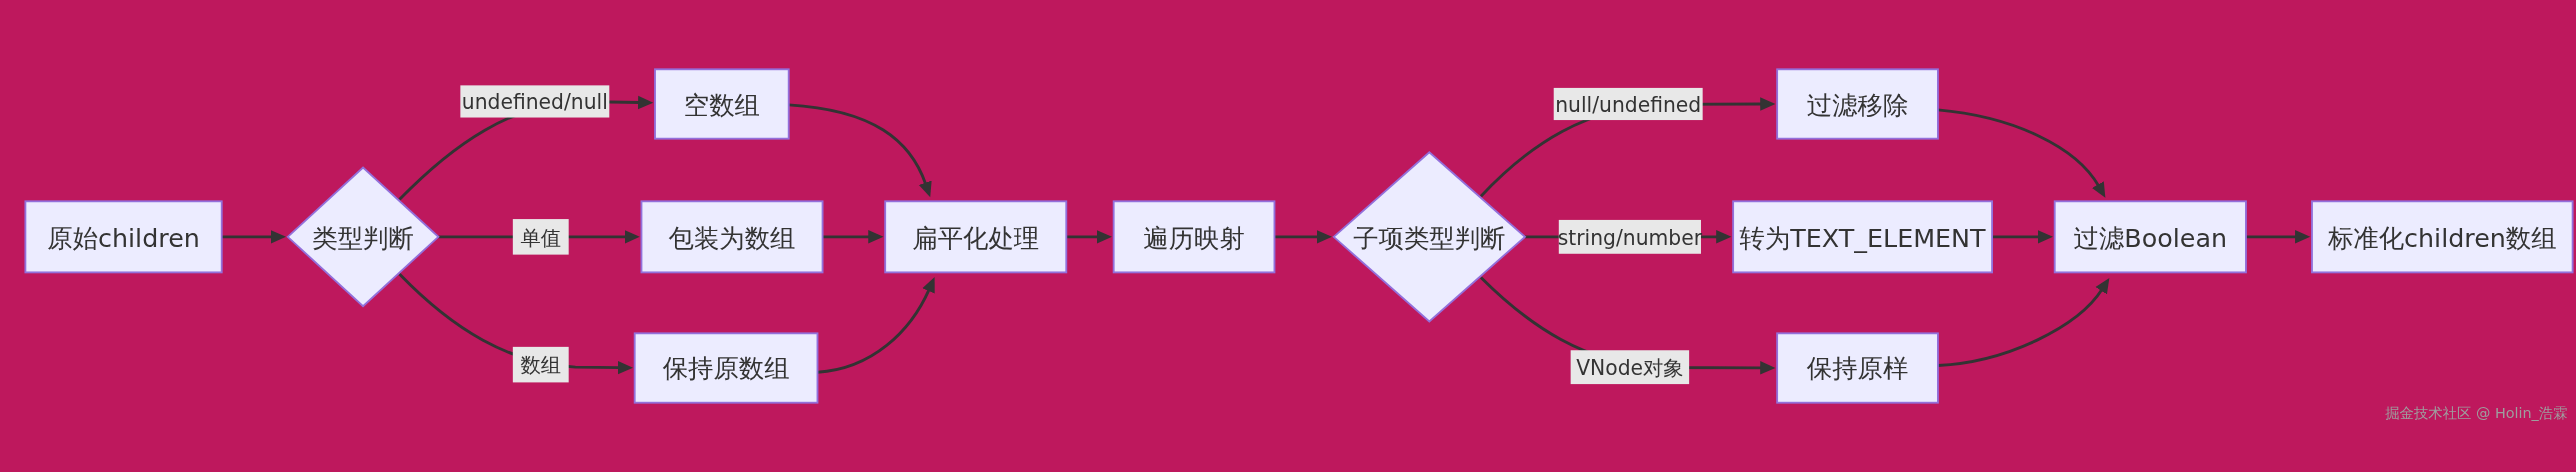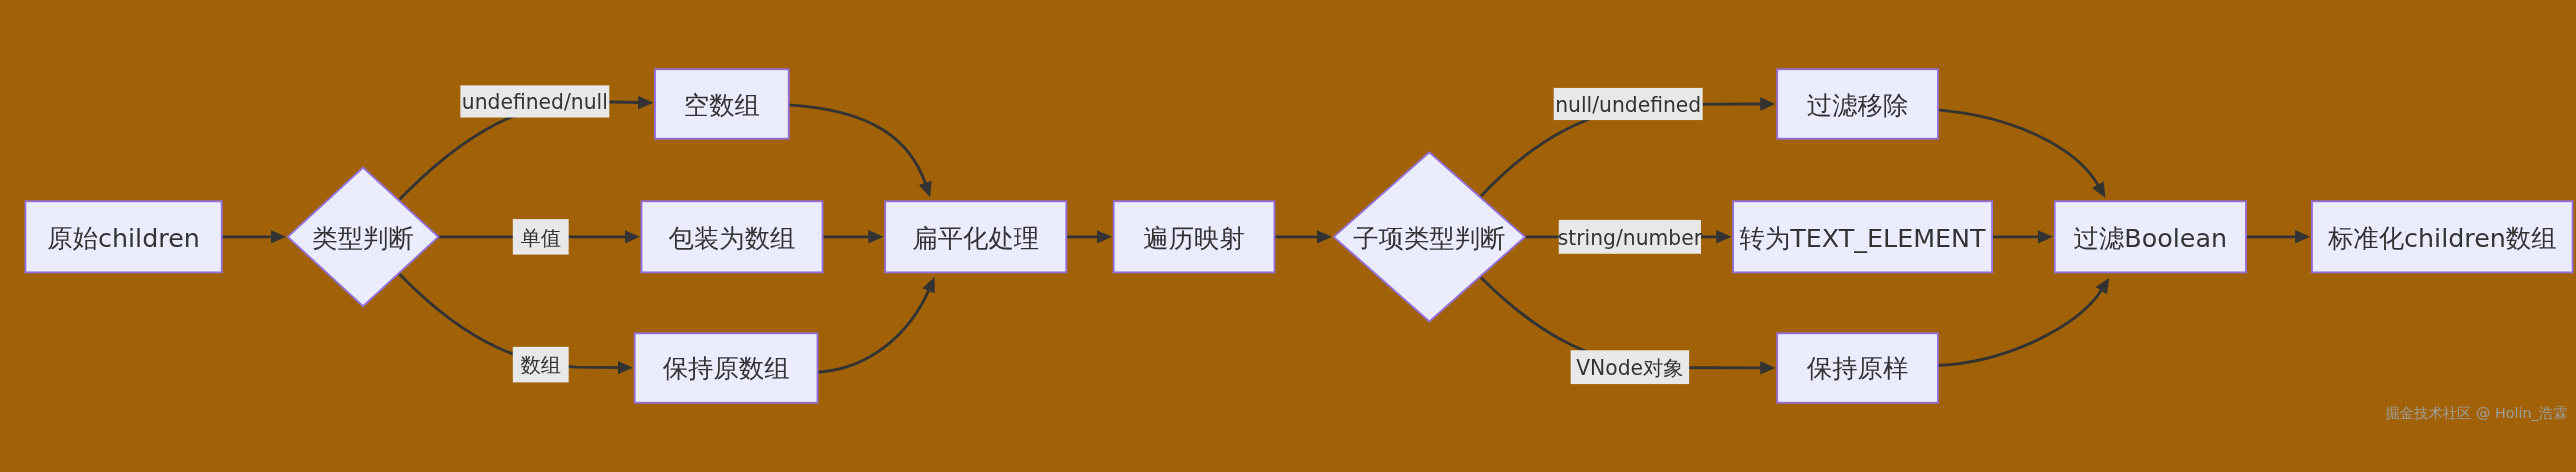--- a/index.html
+++ b/index.html
@@ -7,21 +7,21 @@
     padding: 0;
     background: #ffffff;
     width: 100%;
     height: 100%;
     overflow: hidden;
     font-family: "DejaVu Sans", "Liberation Sans", sans-serif;
   }
   .canvas {
     width: 100%;
     height: 100vh;
-    background: #a16207;
+    background: #be185d;
   }
   svg { display: block; width: 100%; height: 100%; }
 
   .node {
     fill: #ECECFF;
     stroke: #9370DB;
     stroke-width: 1.1px;
   }
   .node-label {
     fill: #333333;

